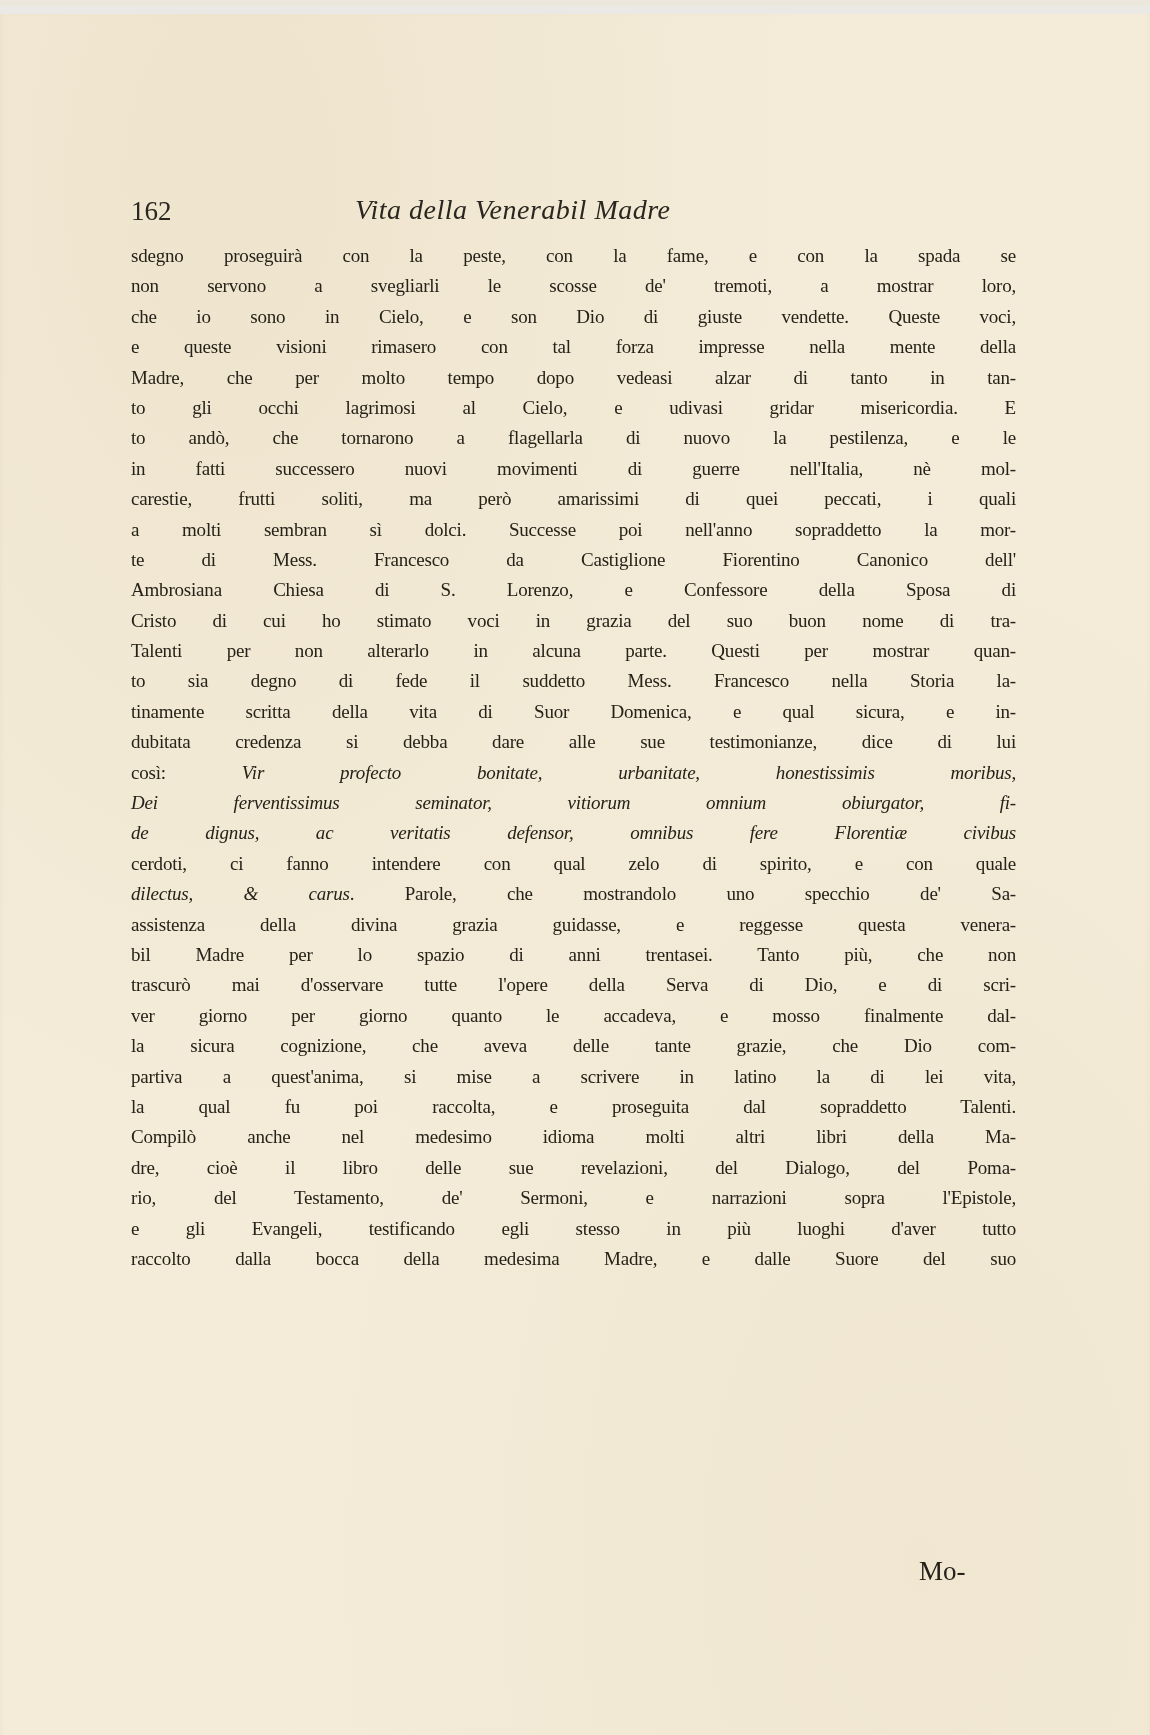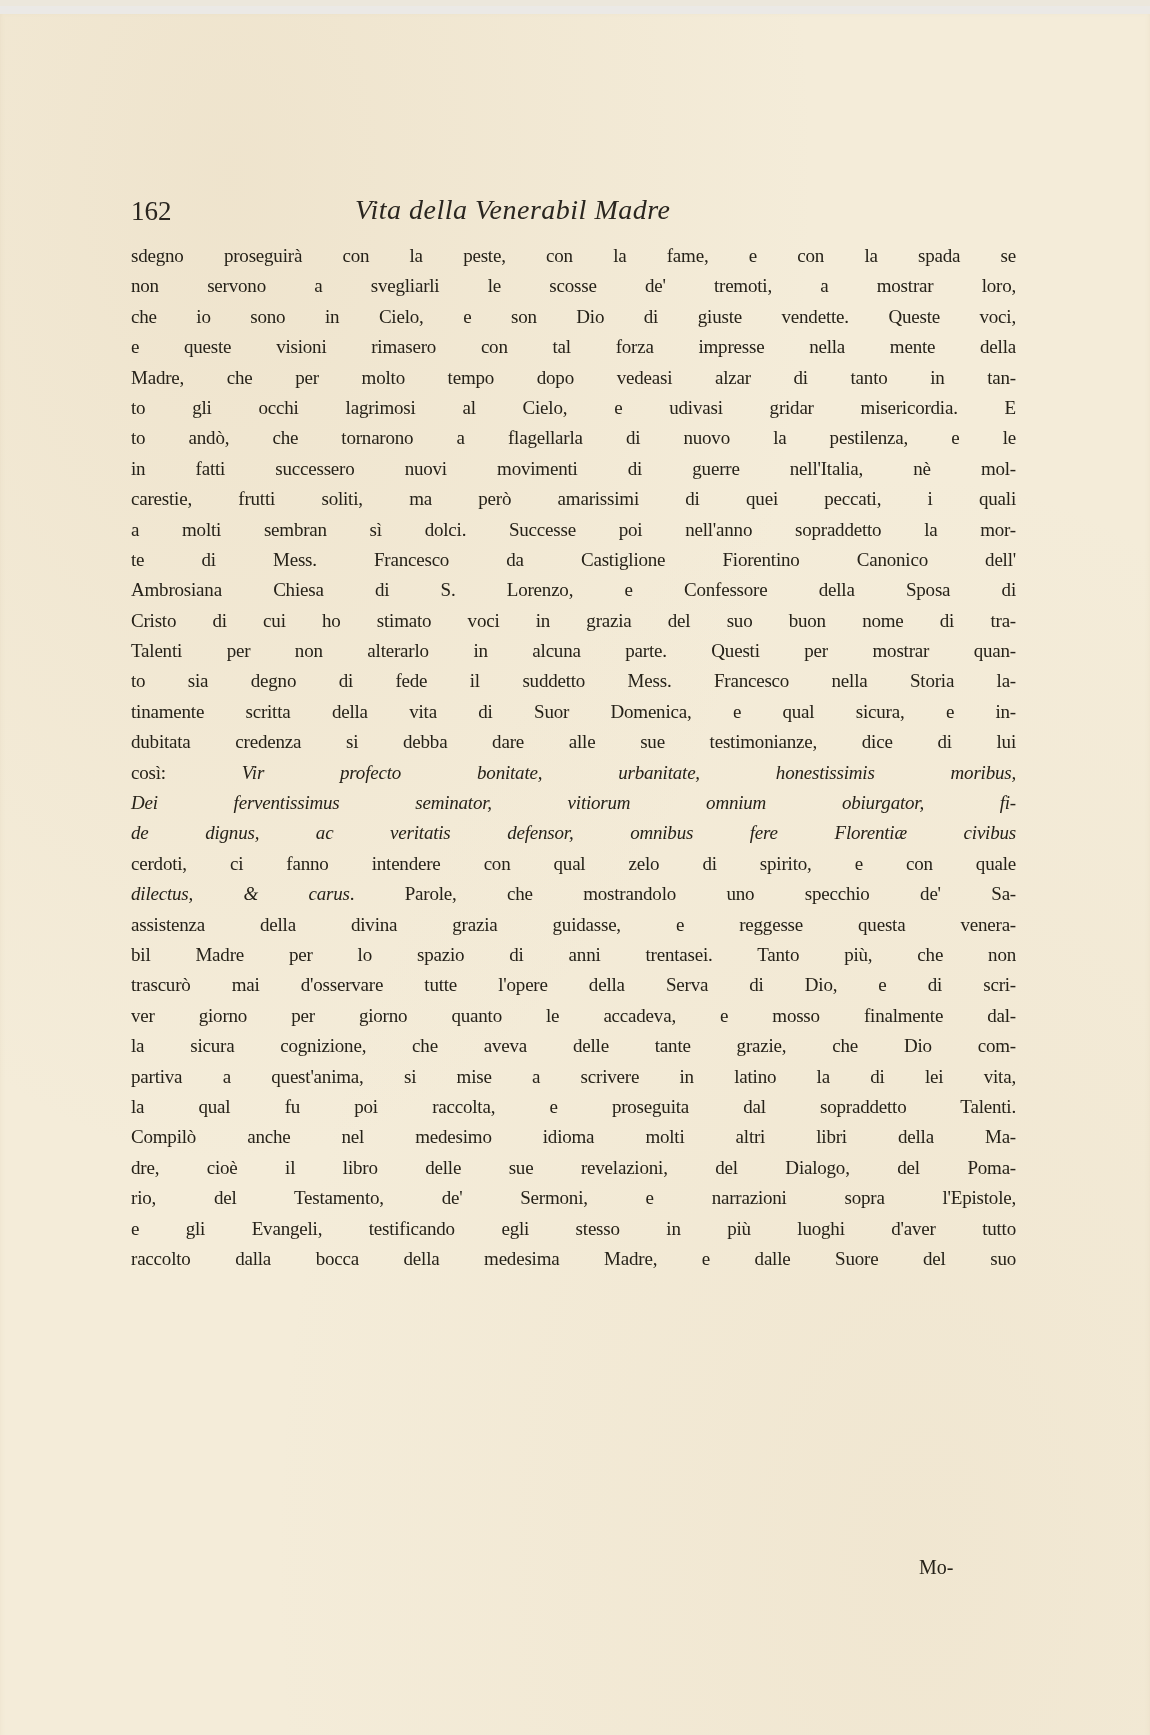--- a/index.html
+++ b/index.html
@@ -33,21 +33,21 @@
     position:absolute; left:131px; top:235px; width:885px;
     color:#262219;
   }
   .line {
     height:30.4px; line-height:30.4px; font-size:19px;
     white-space:nowrap; text-align:justify; text-align-last:justify;
     letter-spacing:-0.2px;
   }
   .it { font-style:italic; }
   .catchword {
-    position:absolute; left:919px; top:1550px; font-size:20px; color:#262219;
+    position:absolute; left:919px; top:1550px; font-size:27px; color:#262219;
   }
 </style>
 </head>
 <body>
 
 <div class="page">
   <div class="edge"></div>
 
   <div class="header">
     <span class="page-num">162</span>

